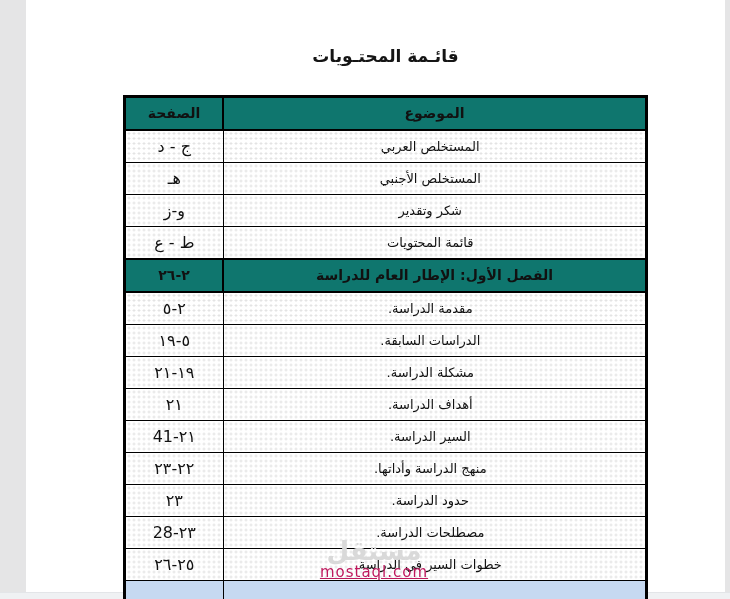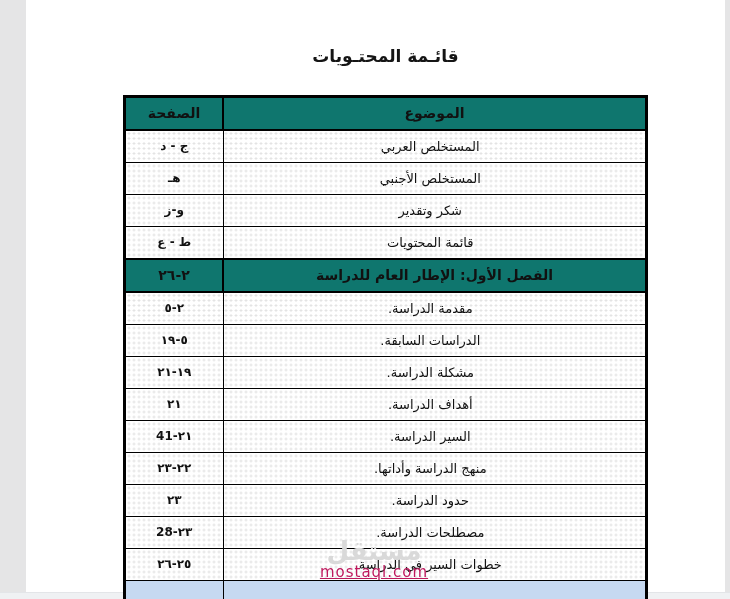--- a/index.html
+++ b/index.html
@@ -87,22 +87,22 @@
     background-size: 5px 5px;
   }
   td.subject, th.subject { font-size: 13px; }
   tr.item td.subject {
     text-align: center;
     padding-right: 8px;
     font-weight: normal;
   }
   td.page-no, th.page-no {
     text-align: center;
-    font-weight: bold;
-    font-size: 12px;
+    font-weight: normal;
+    font-size: 16px;
   }
 
   .watermark {
     position: absolute;
     left: 258px; top: 538px;
     width: 180px;
     text-align: center;
     z-index: 3;
     pointer-events: none;
     direction: rtl;

